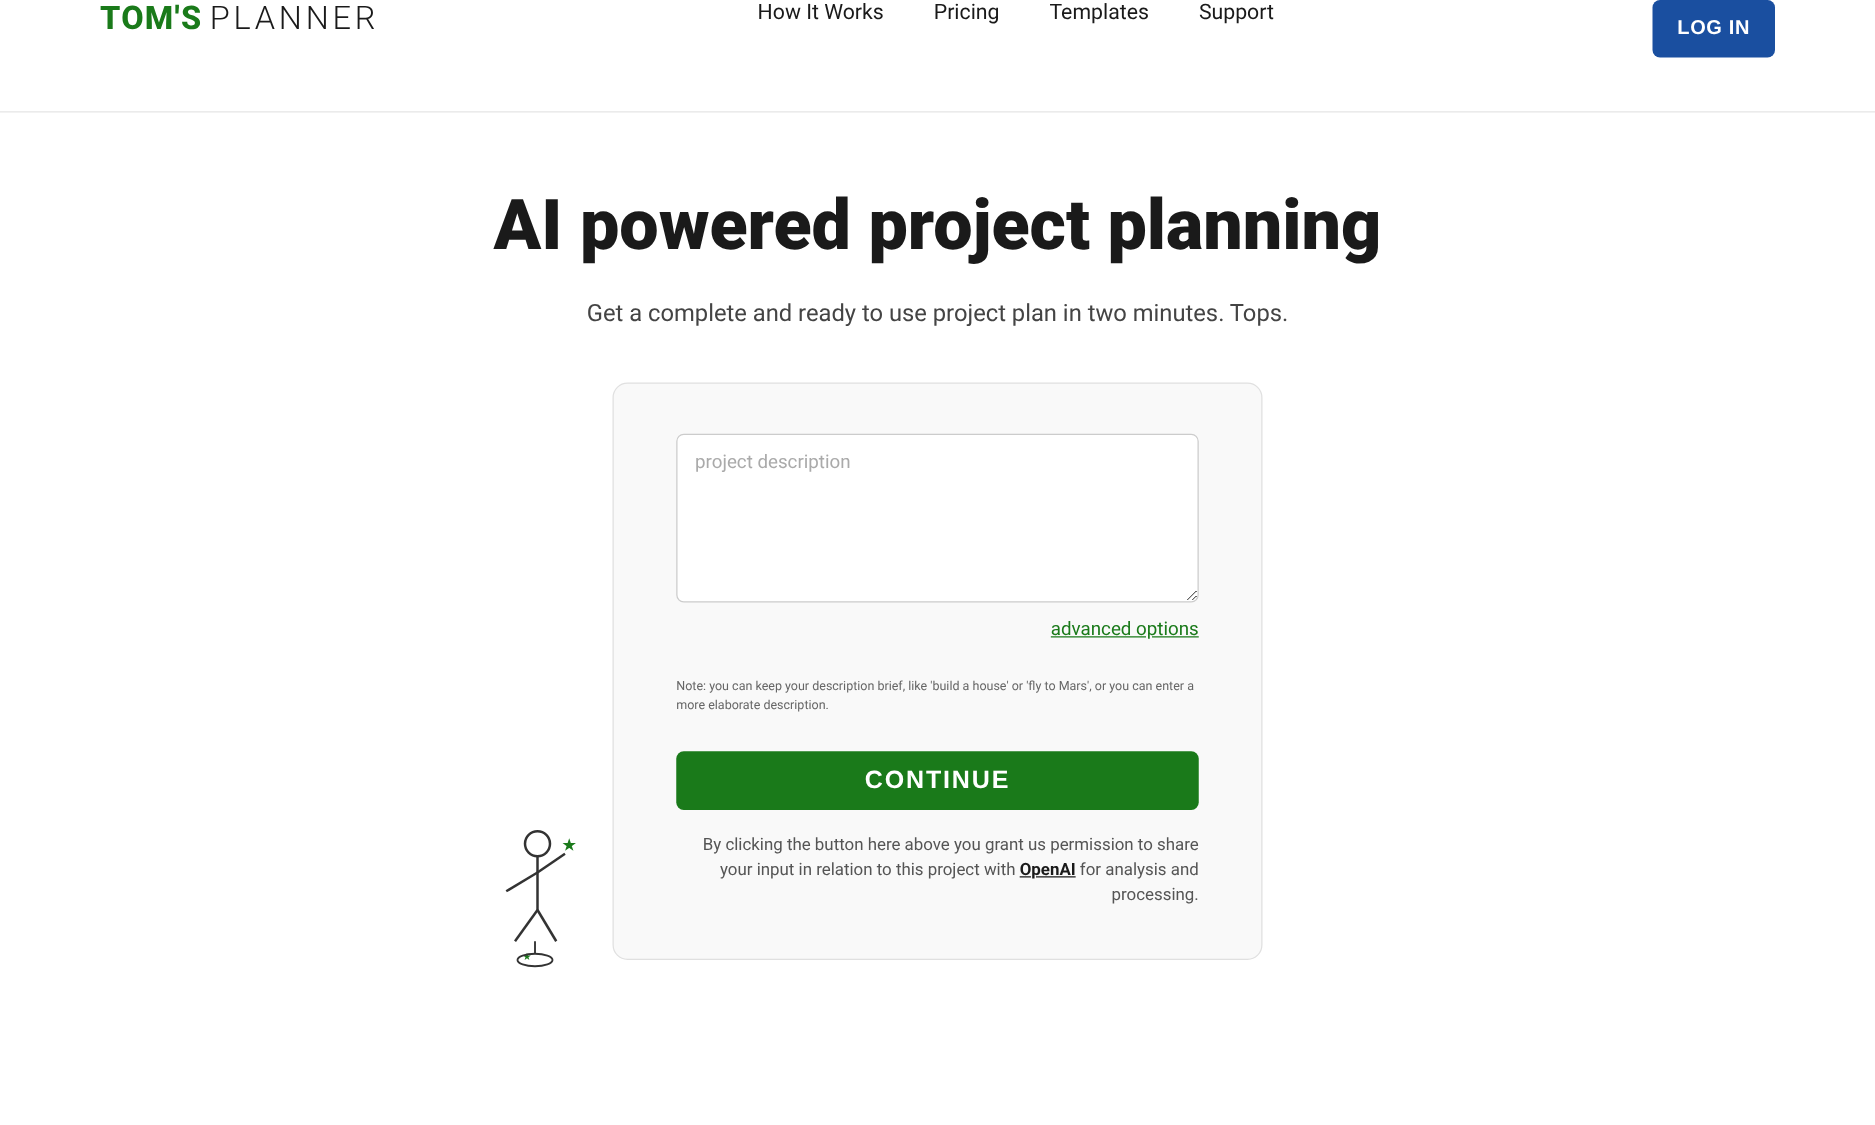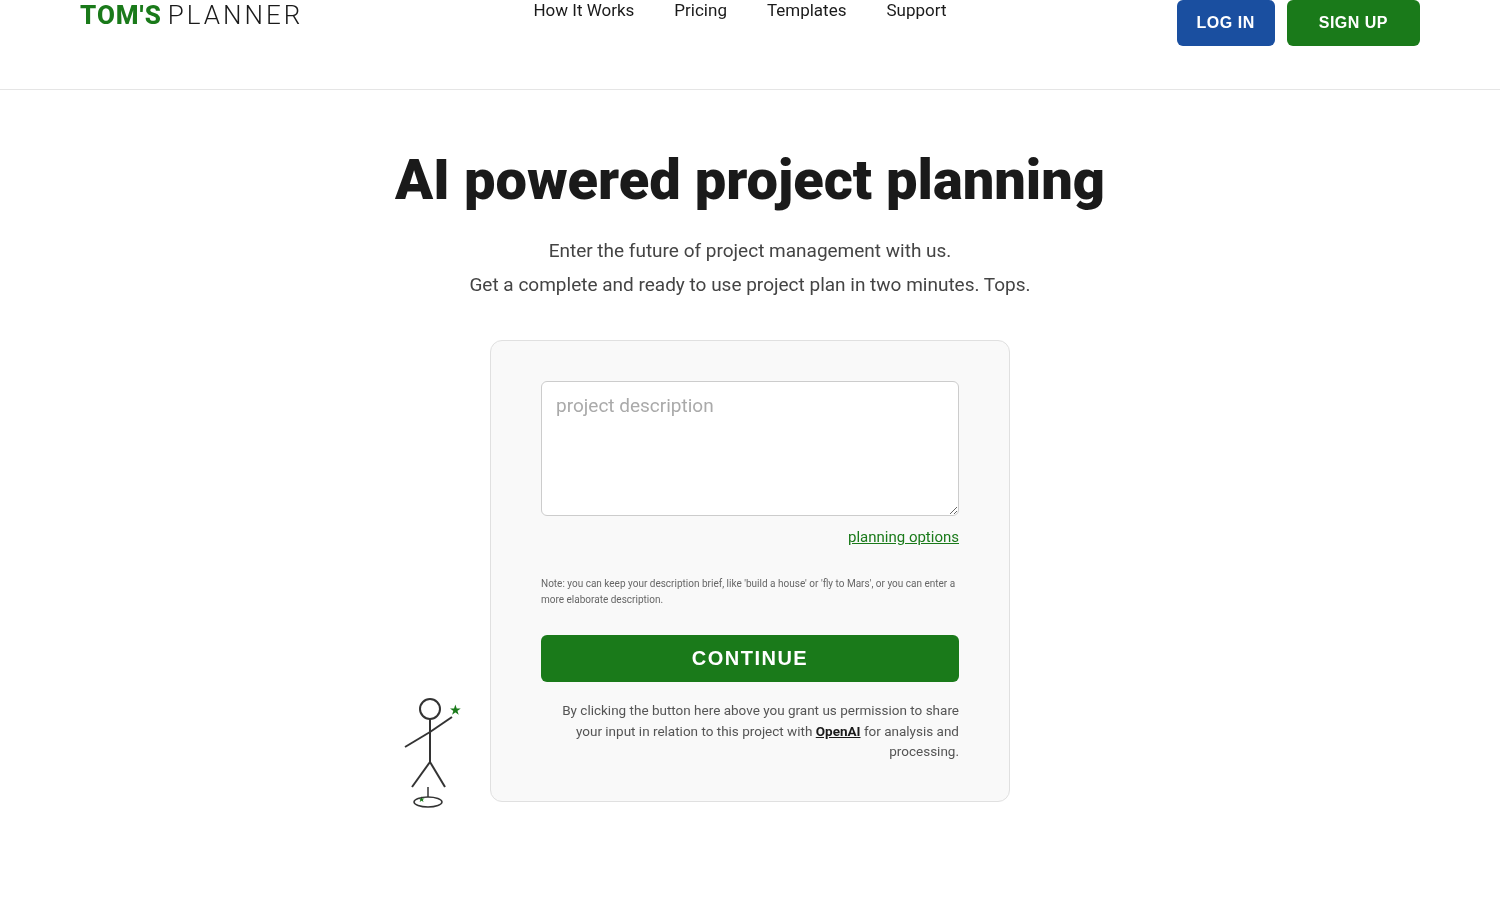--- a/index.html
+++ b/index.html
@@ -132,21 +132,21 @@
       color: #1a1a1a;
       margin-bottom: 12px;
     }
 
     .project-textarea {
       width: 100%;
       height: 135px;
       border: 1px solid #cccccc;
       border-radius: 6px;
       padding: 12px 14px;
-      font-size: 19px;
+      font-size: 15px;
       color: #999999;
       resize: vertical;
       background: #ffffff;
       font-family: inherit;
     }
 
     .project-textarea::placeholder {
       color: #aaaaaa;
     }
 
@@ -229,27 +229,25 @@
 
   <nav>
     <a href="#">How It Works</a>
     <a href="#">Pricing</a>
     <a href="#">Templates</a>
     <a href="#">Support</a>
   </nav>
 
   <div class="header-buttons">
     <button class="btn-login">LOG IN</button>
-    <button class="btn-signup">SIGN UP</button>
   </div>
 </header>
 
 <main>
   <h1 class="hero-title">AI powered project planning</h1>
-  <p class="hero-subtitle">Enter the future of project management with us.</p>
   <p class="hero-subtitle">Get a complete and ready to use project plan in two minutes. Tops.</p>
 
   <div class="card-wrapper">
 
     <div class="stick-figure-area">
       <svg class="stick-svg" viewBox="0 0 80 115">
 
         <circle cx="40" cy="12" r="10" fill="none" stroke="#333" stroke-width="2"></circle>
 
         <line x1="40" y1="22" x2="40" y2="65" stroke="#333" stroke-width="2"></line>
@@ -268,21 +266,21 @@
 
         <ellipse cx="38" cy="105" rx="14" ry="5" fill="none" stroke="#333" stroke-width="1.5"></ellipse>
         <line x1="38" y1="90" x2="38" y2="100" stroke="#333" stroke-width="1.5"></line>
       </svg>
     </div>
 
     <div class="card">
 
       <textarea class="project-textarea" placeholder="project description" style=""></textarea>
 
-      <a class="advanced-options-link" href="#">planning options</a>
+      <a class="advanced-options-link" href="#">advanced options</a>
 
       <p class="note-text">Note: you can keep your description brief, like 'build a house' or 'fly to Mars', or you can enter a more elaborate description.</p>
 
       <button class="continue-button">CONTINUE</button>
 
       <p class="permission-text">
         <span>By clicking the button here above you grant us permission to share your input in relation to this project with </span><a href="#">OpenAI</a><span> for analysis and processing.</span>
       </p>
     </div>
   </div>

